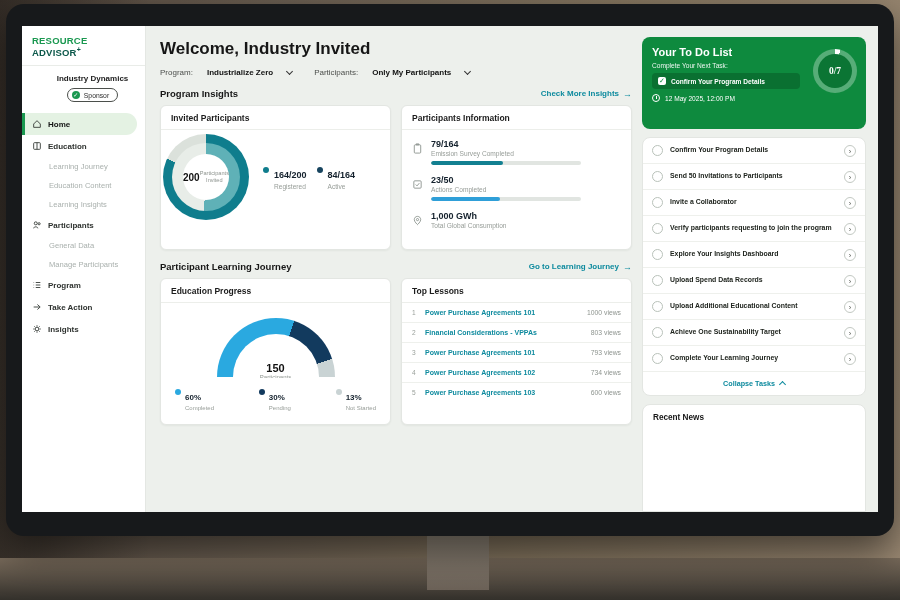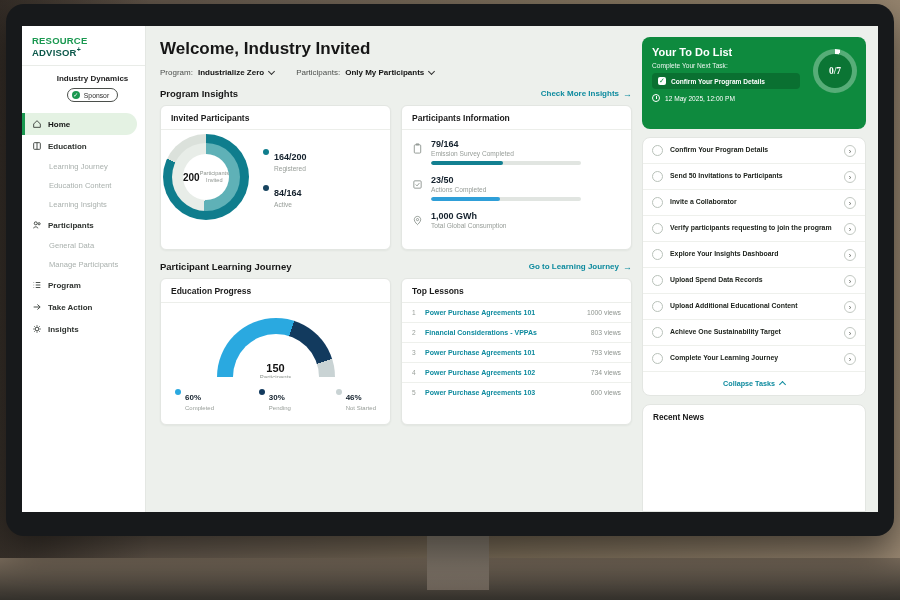--- a/index.html
+++ b/index.html
@@ -37,21 +37,21 @@
   .nav-item.active { background:#e4f2e3; border-left:3px solid #1a9850; padding-left:7px; margin-right:8px; border-radius:0 11px 11px 0; color:#141414; }
   .nav-sub { padding:5px 10px 5px 27px; font-size:7.6px; color:#a9b0ad; font-weight:normal; }
 
   
   .main { flex:1; background:#edf0ec; padding:11px 12px 0 14px; display:flex; gap:10px; overflow:hidden; }
   .col-left { width:472px; flex:none; }
   .col-right { flex:1; display:flex; flex-direction:column; }
 
   .welcome { font-size:17px; font-weight:bold; color:#161616; margin:2px 0 9px; }
   .filters { display:flex; gap:22px; align-items:center; }
-  .filter { display:flex; align-items:center; gap:5px; font-size:8px; color:#4c4f4c; }
+  .filter { display:flex; align-items:center; gap:14px; font-size:8px; color:#4c4f4c; }
   .filter b { color:#121212; font-size:8px; }
   .chev { width:5px; height:5px; border-right:1.4px solid #333; border-bottom:1.4px solid #333; transform:rotate(45deg); margin-top:-2px; }
   .chev-up { transform:rotate(-135deg); margin-top:2px; border-color:#0d8a9e; }
 
   .section-row { display:flex; justify-content:space-between; align-items:center; margin-top:11px; }
   .section-title { font-size:9.5px; font-weight:bold; color:#171717; }
   .tlink { font-size:8px; font-weight:bold; color:#0d8a9e; display:flex; gap:4px; align-items:center; cursor:pointer; }
   .arrow-r::before { content:"\2192"; font-size:9px; }
 
   .cards-row { display:flex; gap:10px; margin-top:6px; }
@@ -60,21 +60,21 @@
   .card-body { padding:9px 10px; }
 
   
   .donut-wrap { display:flex; align-items:center; gap:14px; padding:4px 2px; }
   .donut { position:relative; width:86px; height:86px; flex:none; }
   .donut-outer { position:absolute; inset:0; border-radius:50%; }
   .donut-inner { position:absolute; inset:9px; border-radius:50%; }
   .donut-hole { position:absolute; inset:20px; border-radius:50%; background:#fff; display:flex; flex-direction:row; align-items:center; justify-content:center; text-align:center; }
   .donut-hole .v { font-size:10px; font-weight:bold; color:#111; }
   .donut-hole .l { font-size:5.6px; color:#8e948f; width:40px; line-height:1.2; }
-  .legend-col { display:flex; flex-direction:column; gap:10px; }
+  .legend-col { display:flex; gap:10px; }
   .legend-item { display:flex; gap:5px; }
   .dot { width:6px; height:6px; border-radius:50%; margin-top:3px; flex:none; }
   .legend-item .v { font-size:9px; font-weight:bold; color:#13202c; }
   .legend-item .l { font-size:6.6px; color:#979d98; margin-top:1px; }
 
   
   .stat-row { display:flex; gap:8px; margin-bottom:10px; }
   .stat-icon { width:11px; color:#8d958f; flex:none; margin-top:1px; }
   .stat-v { font-size:9px; font-weight:bold; color:#13202c; }
   .stat-l { font-size:6.6px; color:#979d98; margin-top:1px; }
@@ -329,21 +329,21 @@
                 <span><span class="v">60%</span>
                 <div class="l">Completed</div></span>
               </div>
               <div class="gl-item">
                 <span class="dot" style="background-color: rgb(18, 58, 94);"></span>
                 <span><span class="v">30%</span>
                 <div class="l">Pending</div></span>
               </div>
               <div class="gl-item">
                 <span class="dot" style="background-color: rgb(201, 211, 212);"></span>
-                <span><span class="v">46%</span>
+                <span><span class="v">13%</span>
                 <div class="l">Not Started</div></span>
               </div>
             </div>
           </div>
         </div>
 
         <div class="card">
           <div class="card-title">Top Lessons</div>
           <div>
             <div class="lesson-row">

